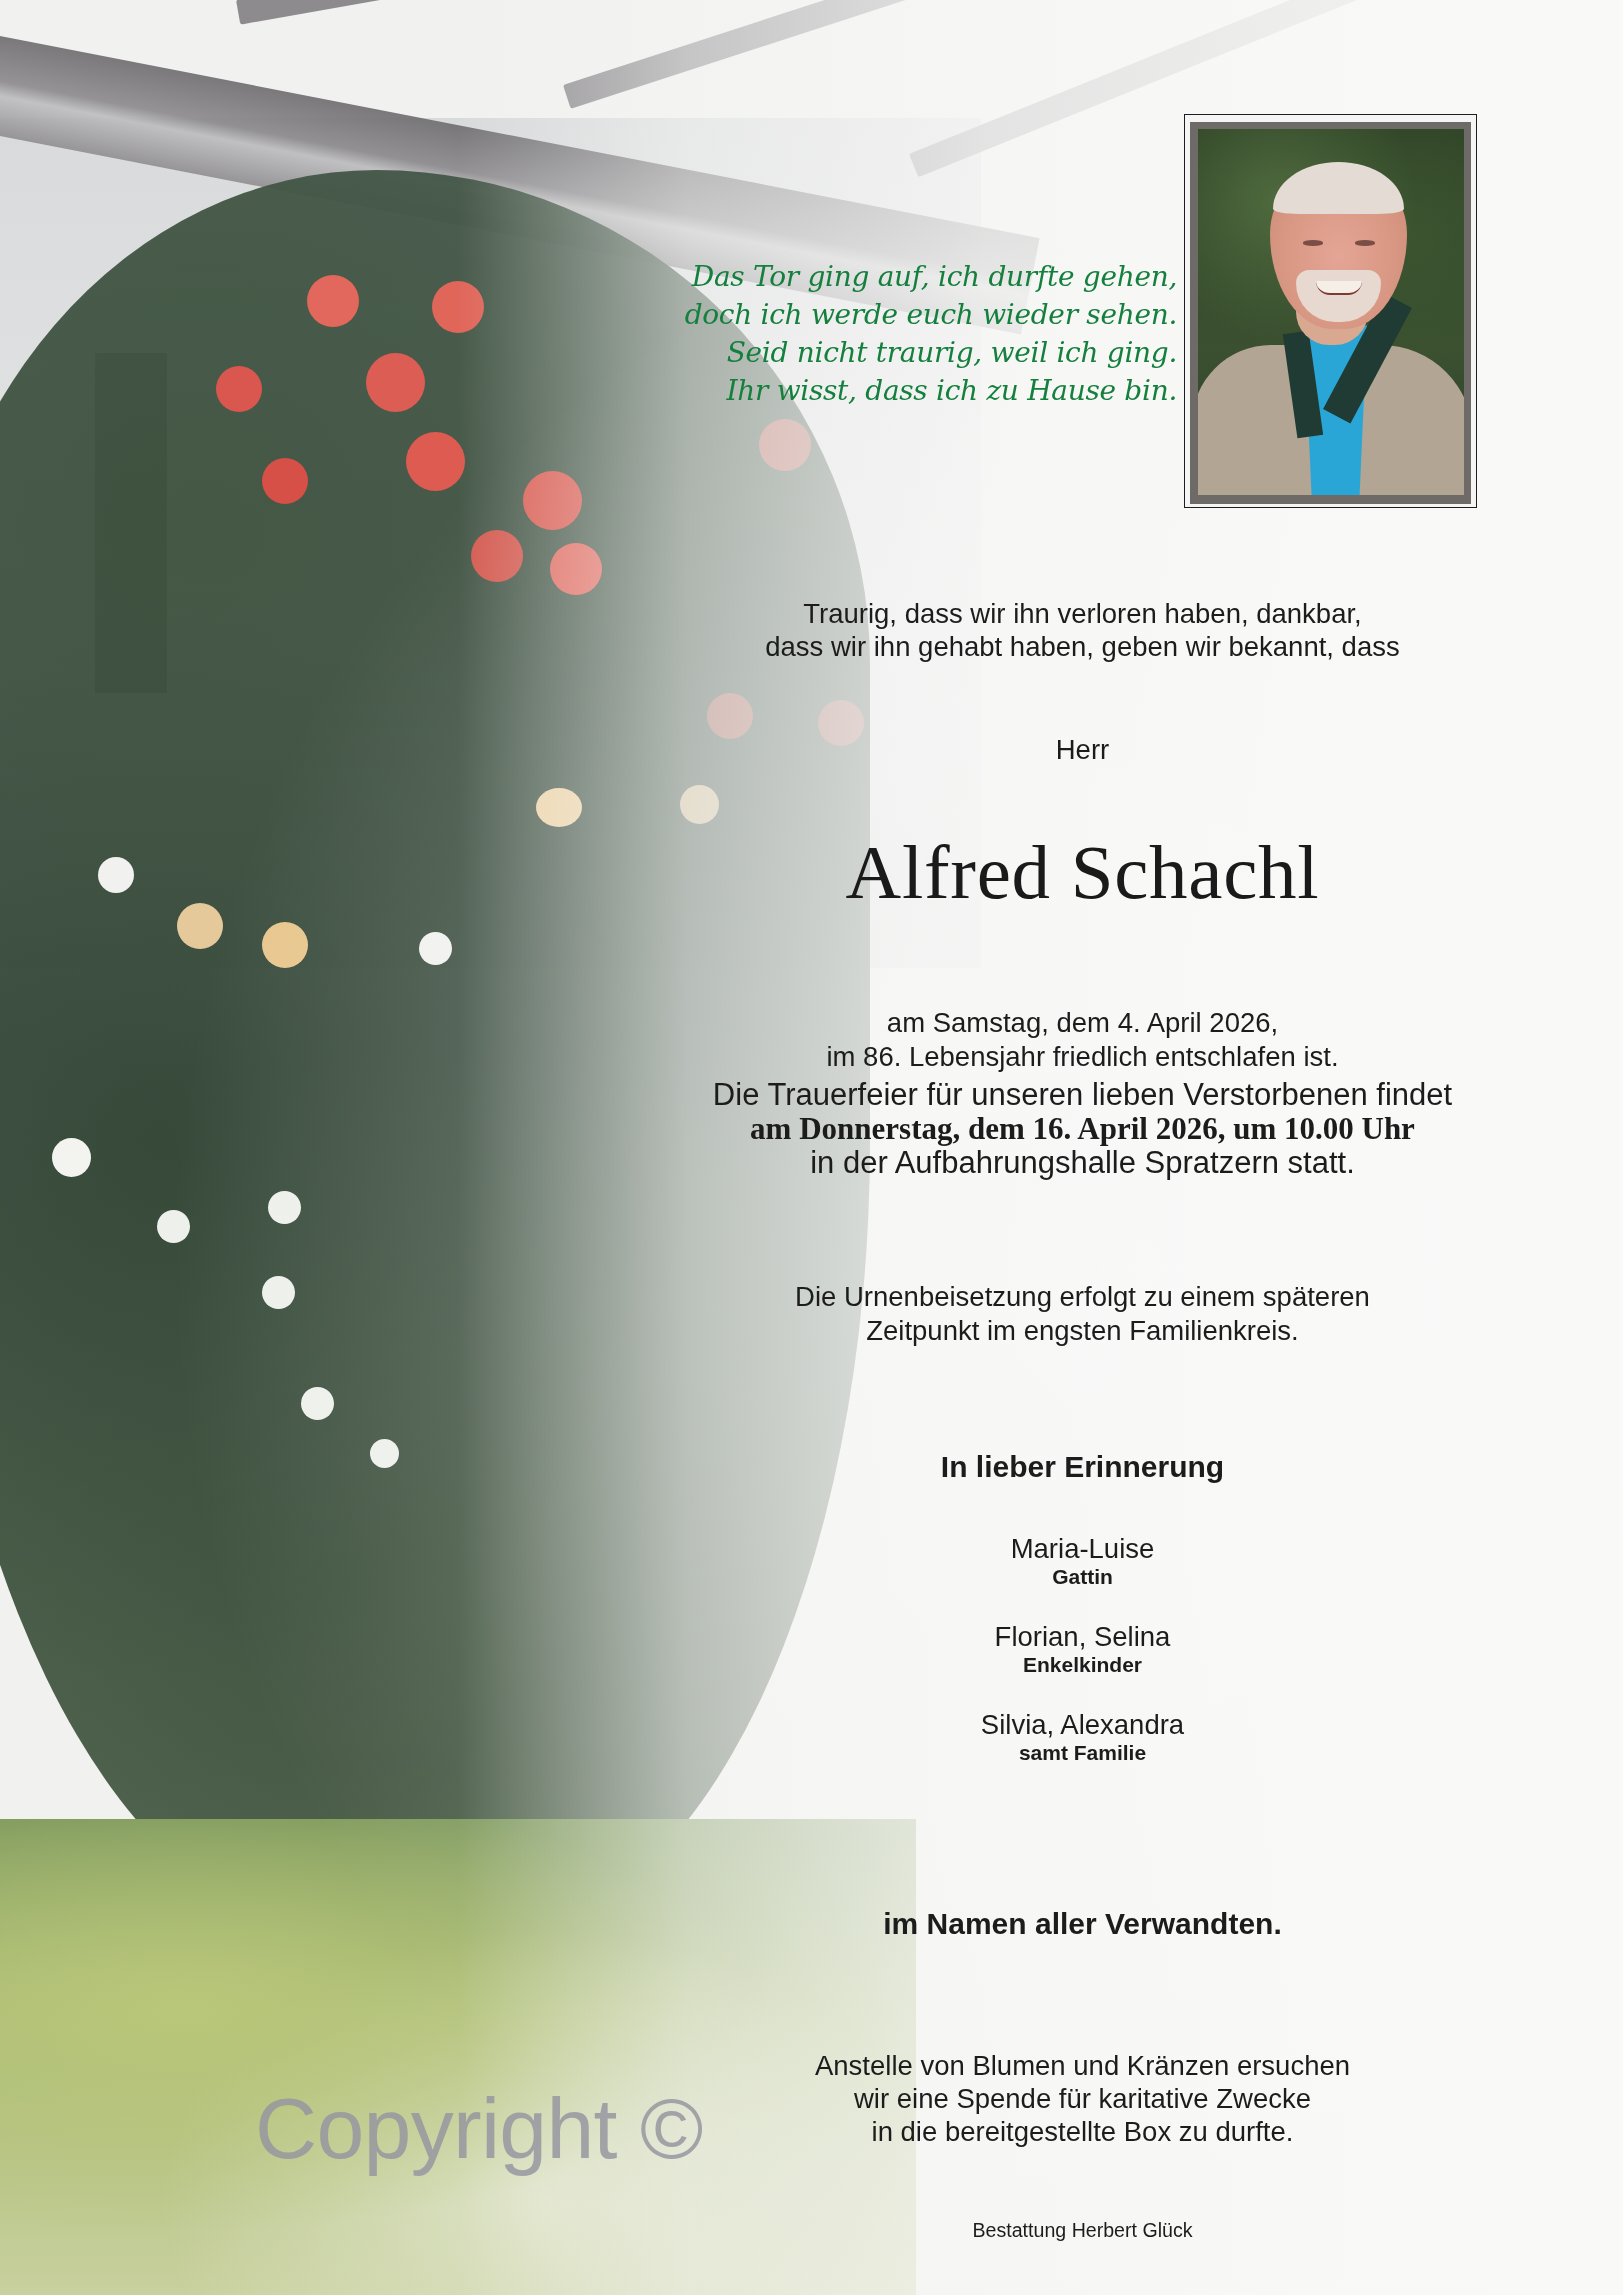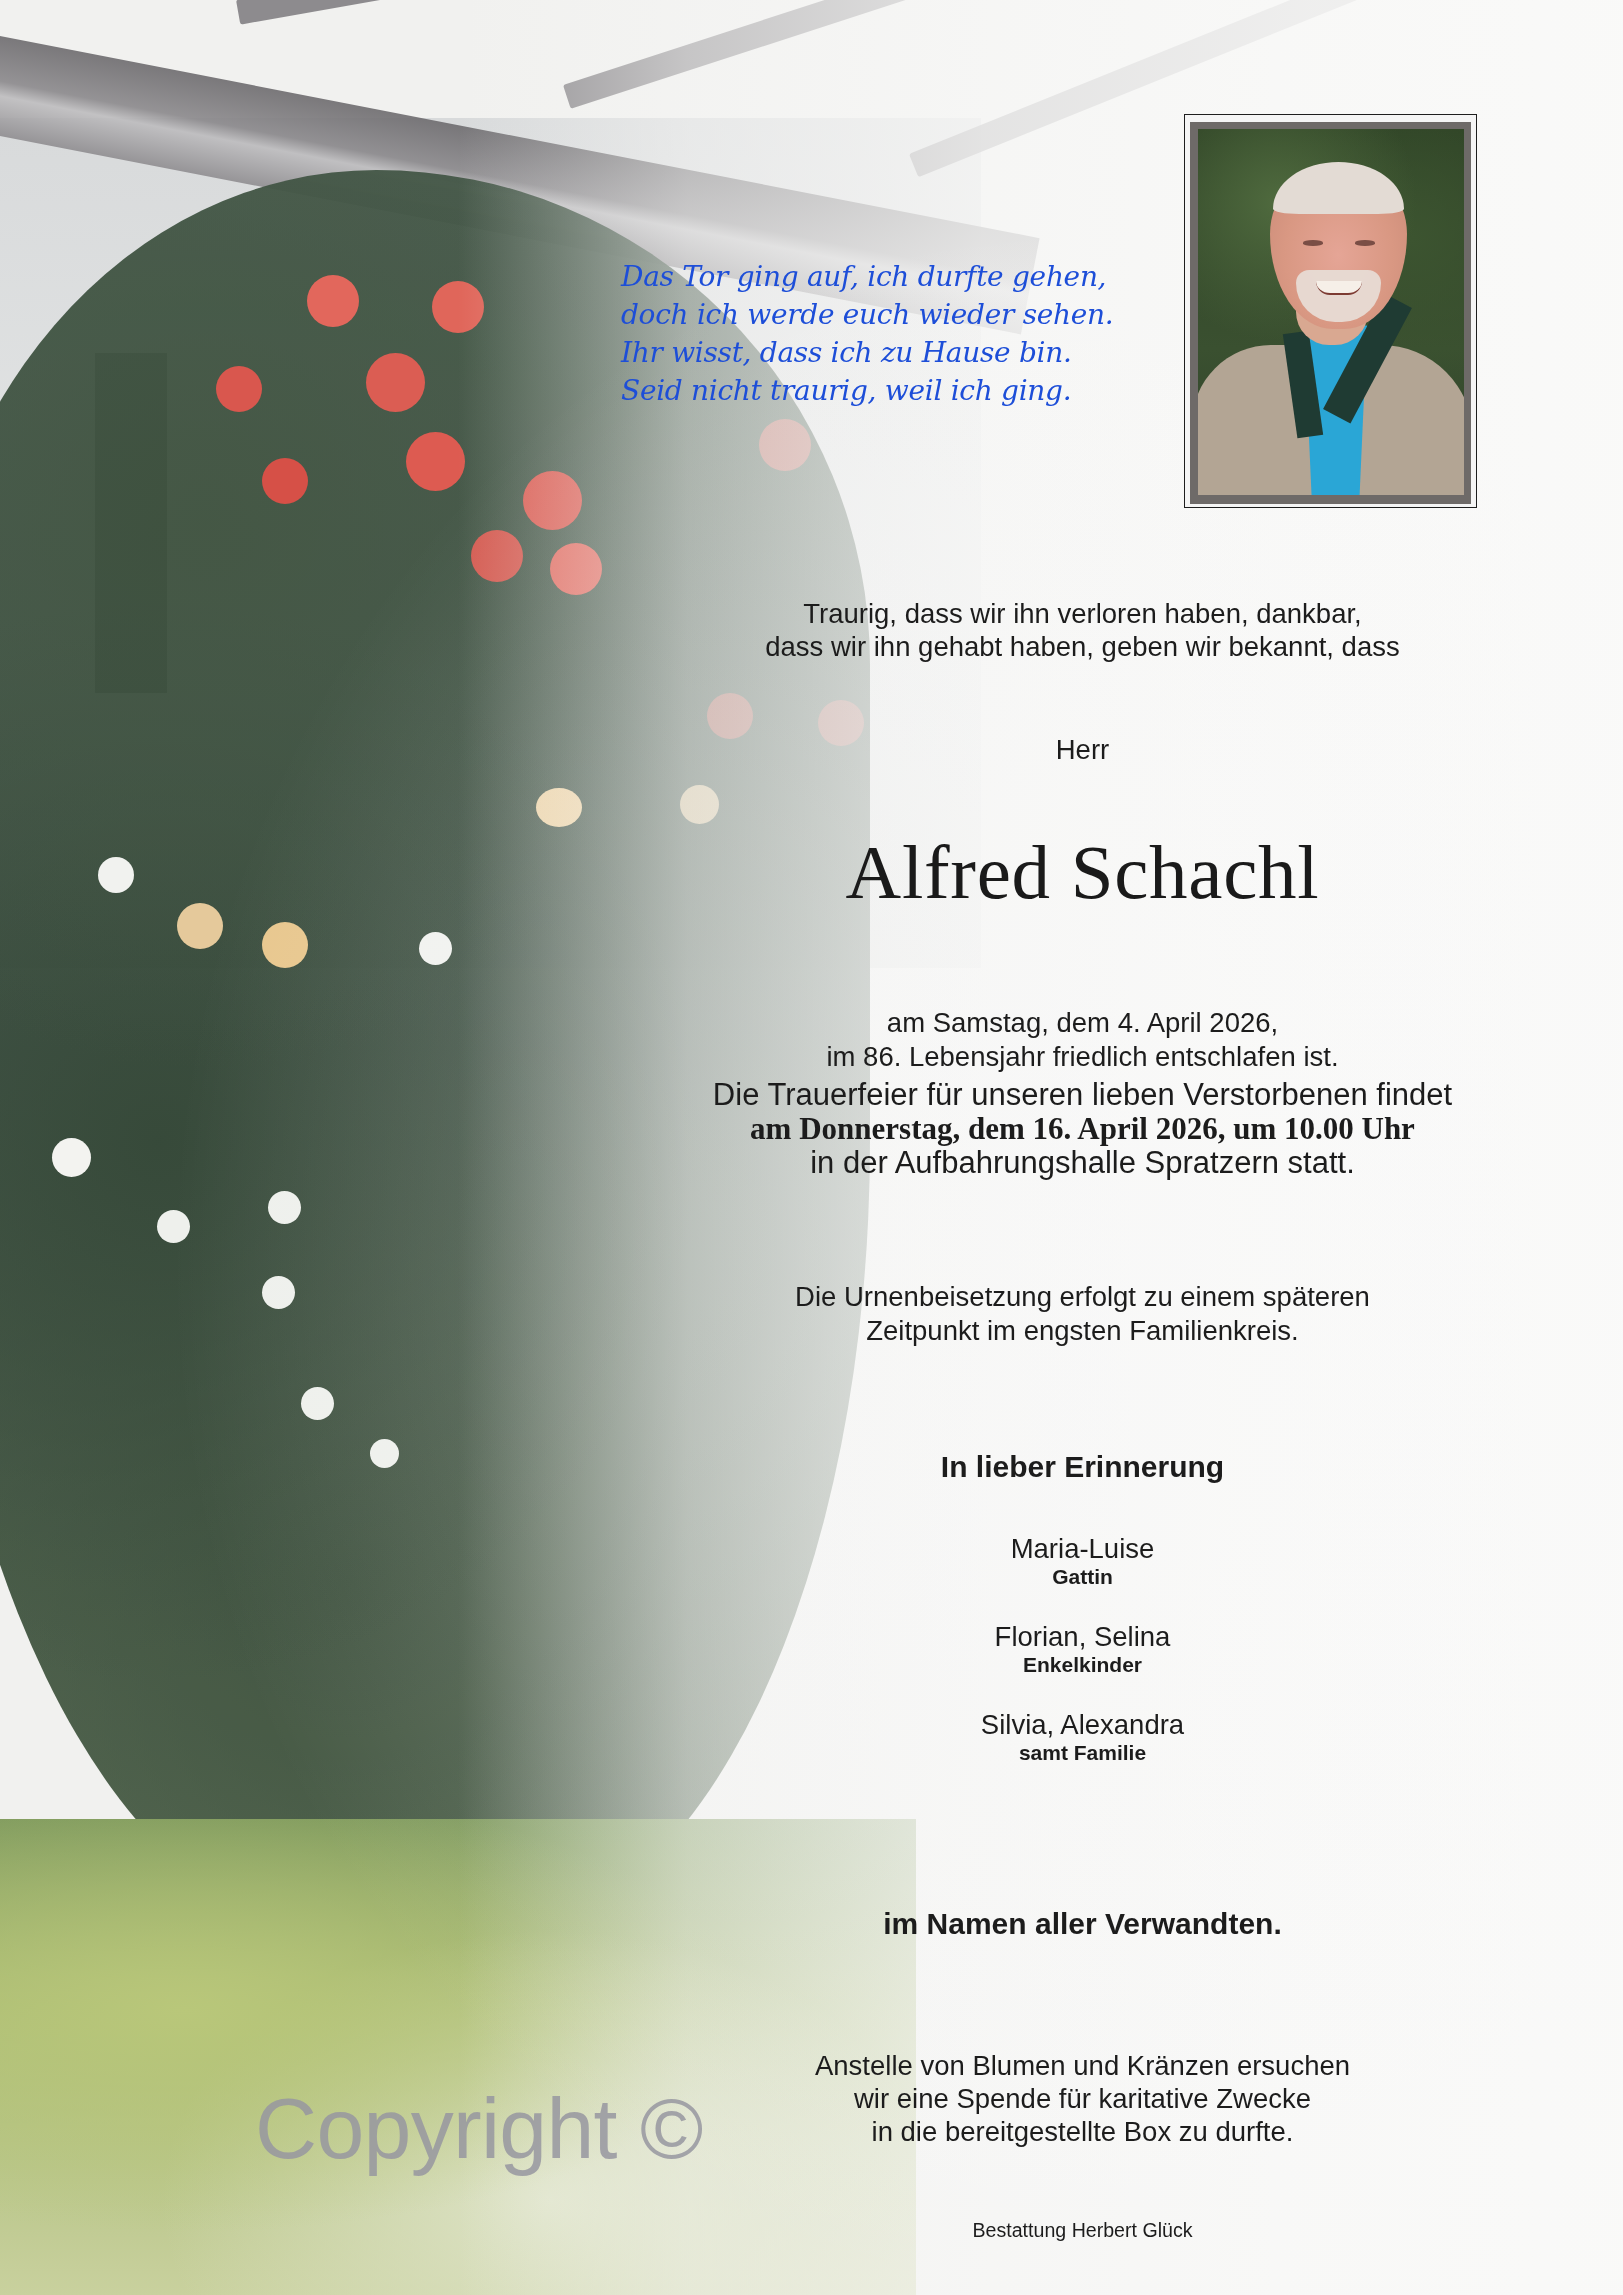--- a/index.html
+++ b/index.html
@@ -75,22 +75,22 @@
   .p-head { position: absolute; left: 72px; top: 36px; width: 137px; height: 164px;
     background: radial-gradient(ellipse at 50% 55%, #e5a596 0, #d99883 55%, #c98a77 100%);
     border-radius: 48% 48% 46% 46% / 42% 42% 58% 58%; }
   .p-hair { position: absolute; left: 75px; top: 33px; width: 131px; height: 52px;
     background: #e3dbd4; border-radius: 50% 50% 20% 20% / 90% 90% 10% 10%; }
   .p-beard { position: absolute; left: 98px; top: 141px; width: 85px; height: 52px;
     background: #e8dfd8; border-radius: 13px 13px 39px 39px; opacity: .9; }
   .p-mouth { position: absolute; left: 118px; top: 152px; width: 46px; height: 11.8px; background: #f6efe8; border-radius: 0 0 19.6px 19.6px; border-bottom: 2px solid #7d3b33; }
   .p-eye { position: absolute; top: 111px; width: 19.6px; height: 5.2px; background: #7a4e45; border-radius: 50%; }
   .poem {
-    position: absolute; left: 621px; top: 258px; width: 556px; text-align: left;
-    font-family: "DejaVu Serif", serif; font-style: italic; font-size: 28px; line-height: 38px; color: #1d4ed8;
+    position: absolute; left: 621px; top: 258px; width: 556px; text-align: right;
+    font-family: "DejaVu Serif", serif; font-style: italic; font-size: 28px; line-height: 38px; color: #15803d;
     letter-spacing: -0.3px;
   }
   .col { position: absolute; left: 700px; width: 765px; text-align: center; color: #1c1c1c;
     font-family: "Liberation Sans", sans-serif; }
   .intro { top: 597px; font-size: 27.5px; line-height: 33px; }
   .herr { top: 733px; font-size: 27.5px; line-height: 33px; text-align: center; }
   .name { top: 826px; font-family: "Liberation Serif", serif; font-size: 77px; line-height: 92px; color: #1a1a1a; letter-spacing: 0.7px; }
   .died { top: 1006px; font-size: 27.5px; line-height: 34px; }
   .funeral { top: 1078px; font-size: 31px; line-height: 34px; }
   .funeral b { font-weight: bold; font-family: Liberation Serif, serif; }
@@ -151,22 +151,22 @@
     <div class="flower" style="left:52px;top:1138px;width:39px;height:39px;background:#f3f3f0;"></div>
     <div class="flower" style="left:157px;top:1210px;width:33px;height:33px;background:#eef0ec;"></div>
 
     <div class="fog"></div>
     <div class="fog2"></div>
   </div>
 
   <div class="poem">
     <div>Das Tor ging auf, ich durfte gehen,</div>
     <div>doch ich werde euch wieder sehen.</div>
+    <div>Seid nicht traurig, weil ich ging.</div>
     <div>Ihr wisst, dass ich zu Hause bin.</div>
-    <div>Seid nicht traurig, weil ich ging.</div>
   </div>
 
   <div class="portrait-outer">
     <div class="portrait-frame">
       <div class="portrait-photo" title="portrait-photo of deceased">
         <div class="p-jacket"></div>
         <div class="p-shirt"></div>
         <div class="p-collar-l"></div>
         <div class="p-collar-r"></div>
         <div class="p-neck"></div>

